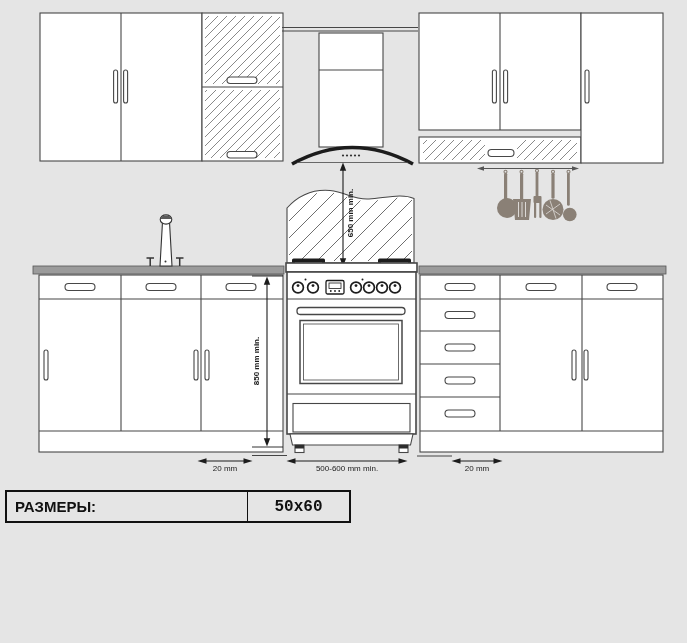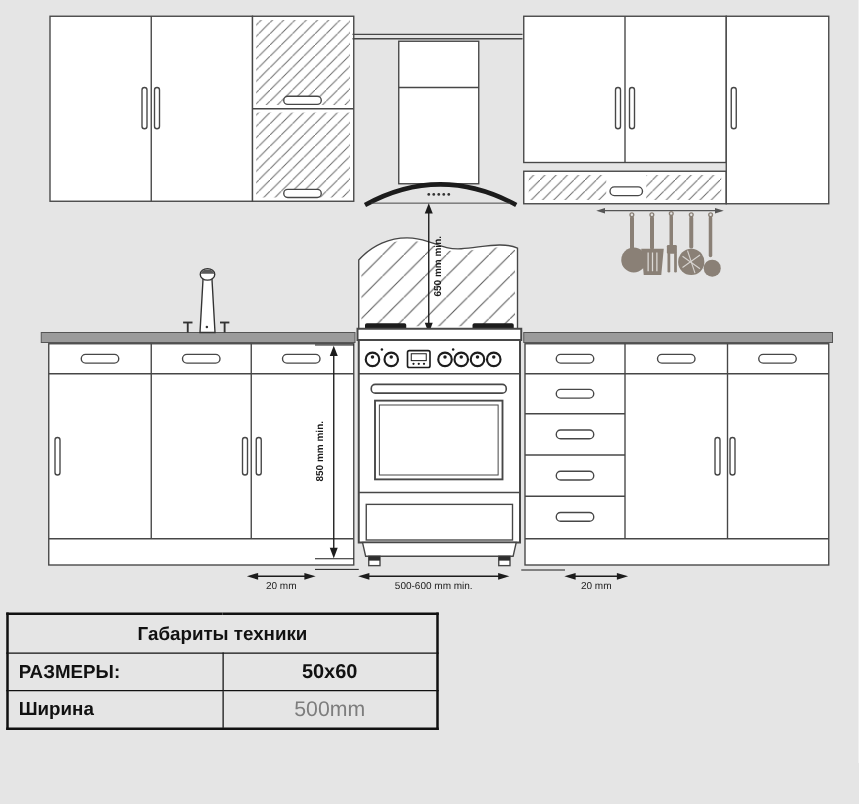--- a/index.html
+++ b/index.html
@@ -10,21 +10,21 @@
   .dim-bold{fill:#1c1c1c;font-size:8px;font-weight:700;text-anchor:middle;}
   .dim-reg{fill:#1c1c1c;font-size:8px;font-weight:400;text-anchor:middle;}
   
   .dims-table{position:absolute;left:5px;top:490px;width:346px;}
   .dims-table table{border-collapse:collapse;width:100%;table-layout:fixed;
                     border:2.5px solid #111;}
   .dims-table th,.dims-table td{border:1.5px solid #111;padding:0 0 0 8px;height:29px;
                     font-size:15px;overflow:hidden;white-space:nowrap;}
   .dims-table th{height:30px;text-align:center;padding:0;font-weight:700;color:#111;}
   .dims-table td.lbl{font-weight:700;color:#111;width:232px;}
-  .dims-table td.val{text-align:center;padding:0;color:#7d7d7d;font-size:17px;font-weight:400;}
+  .dims-table td.val{text-align:center;padding:0;color:#7d7d7d;font-size:17px;font-weight:400;font-family:Liberation Mono, monospace;}
   .dims-table td.val.strong{color:#111;font-weight:700;font-size:16px;}
 </style>
 </head>
 <body>
 
 <div id="stage">
 
 <svg id="drawing" width="687" height="487" viewBox="0 0 687 487">
   <defs>
     <pattern id="hatch" width="9" height="9" patternUnits="userSpaceOnUse">
@@ -289,28 +289,21 @@
       <polygon points="502.5,461 493.5,458.3 493.5,463.7" fill="#1c1c1c" stroke="none"></polygon>
       <text class="dim-reg" x="477" y="471">20 mm</text>
     </g>
 
   </g>
 </svg>
 
 <div class="dims-table">
   <table>
     <tbody>
-          <tr>
-      <th colspan="2">Габариты техники</th>
-    </tr>
     <tr>
       <td class="lbl">РАЗМЕРЫ:</td>
       <td class="val strong">50x60</td>
     </tr>
-    <tr>
-      <td class="lbl">Ширина</td>
-      <td class="val">500mm</td>
-    </tr>
   </tbody>
       </table>
 </div>
 
 </div>
 
 </body></html>

